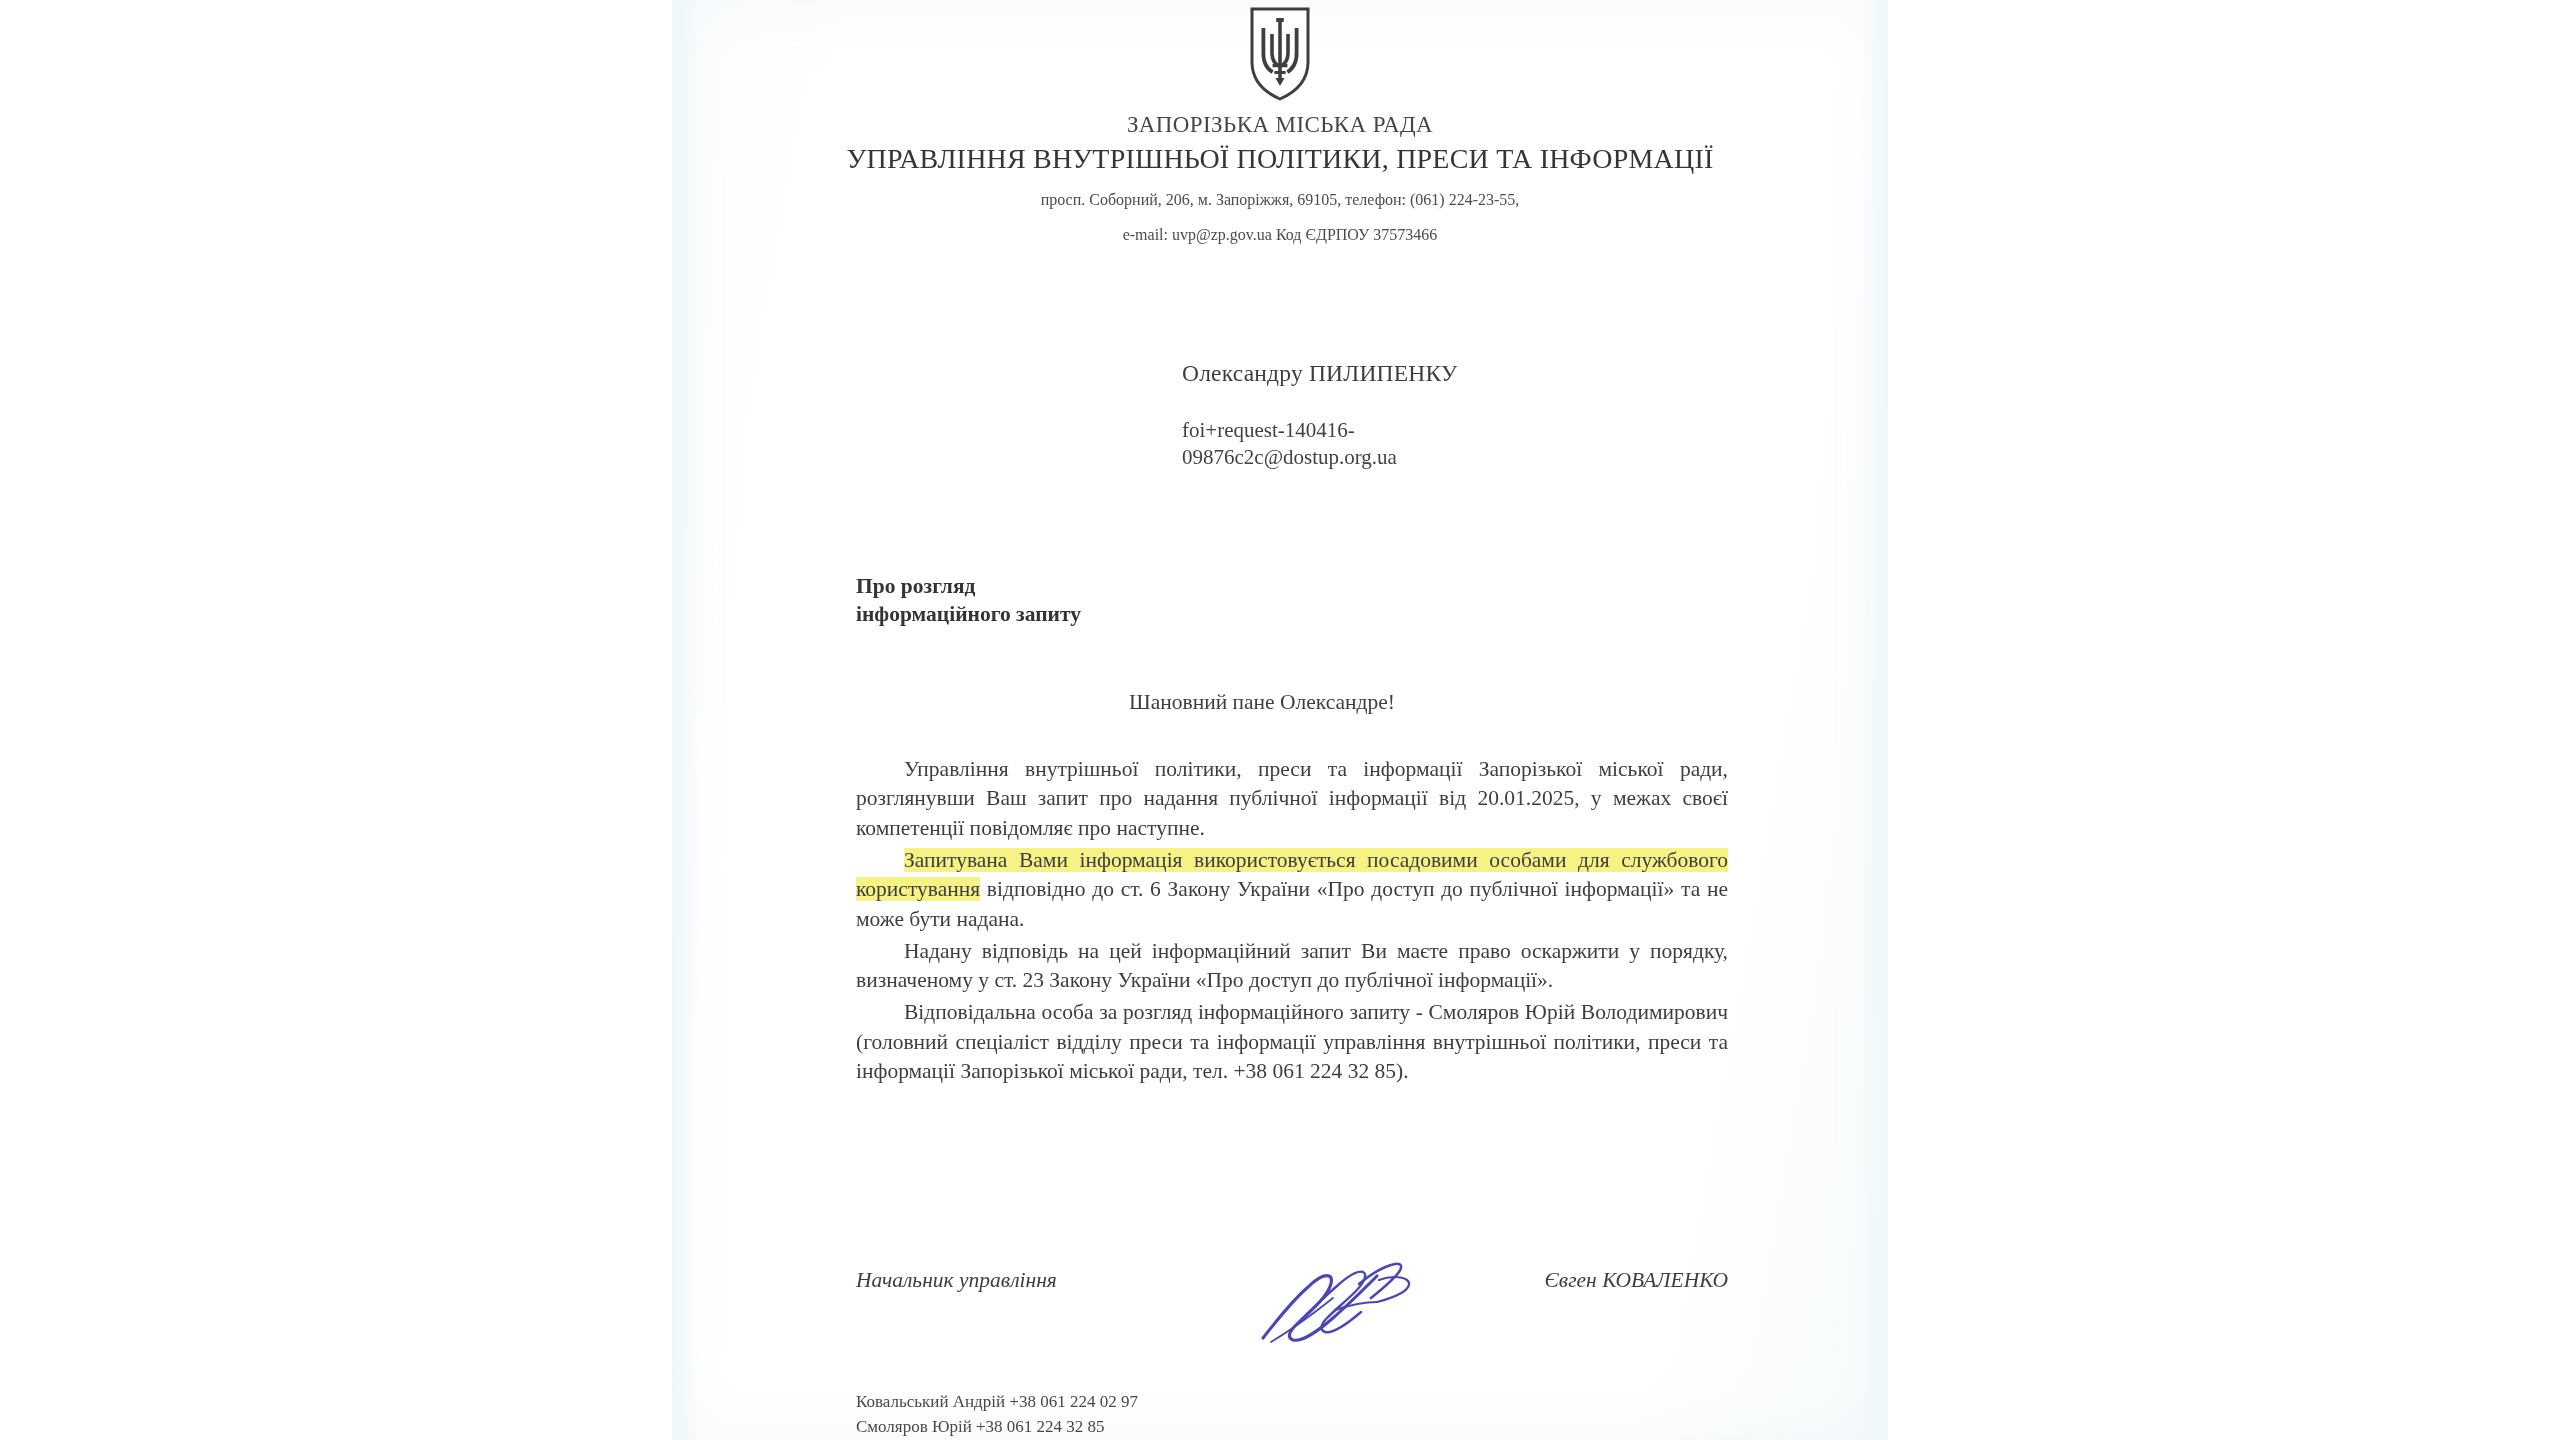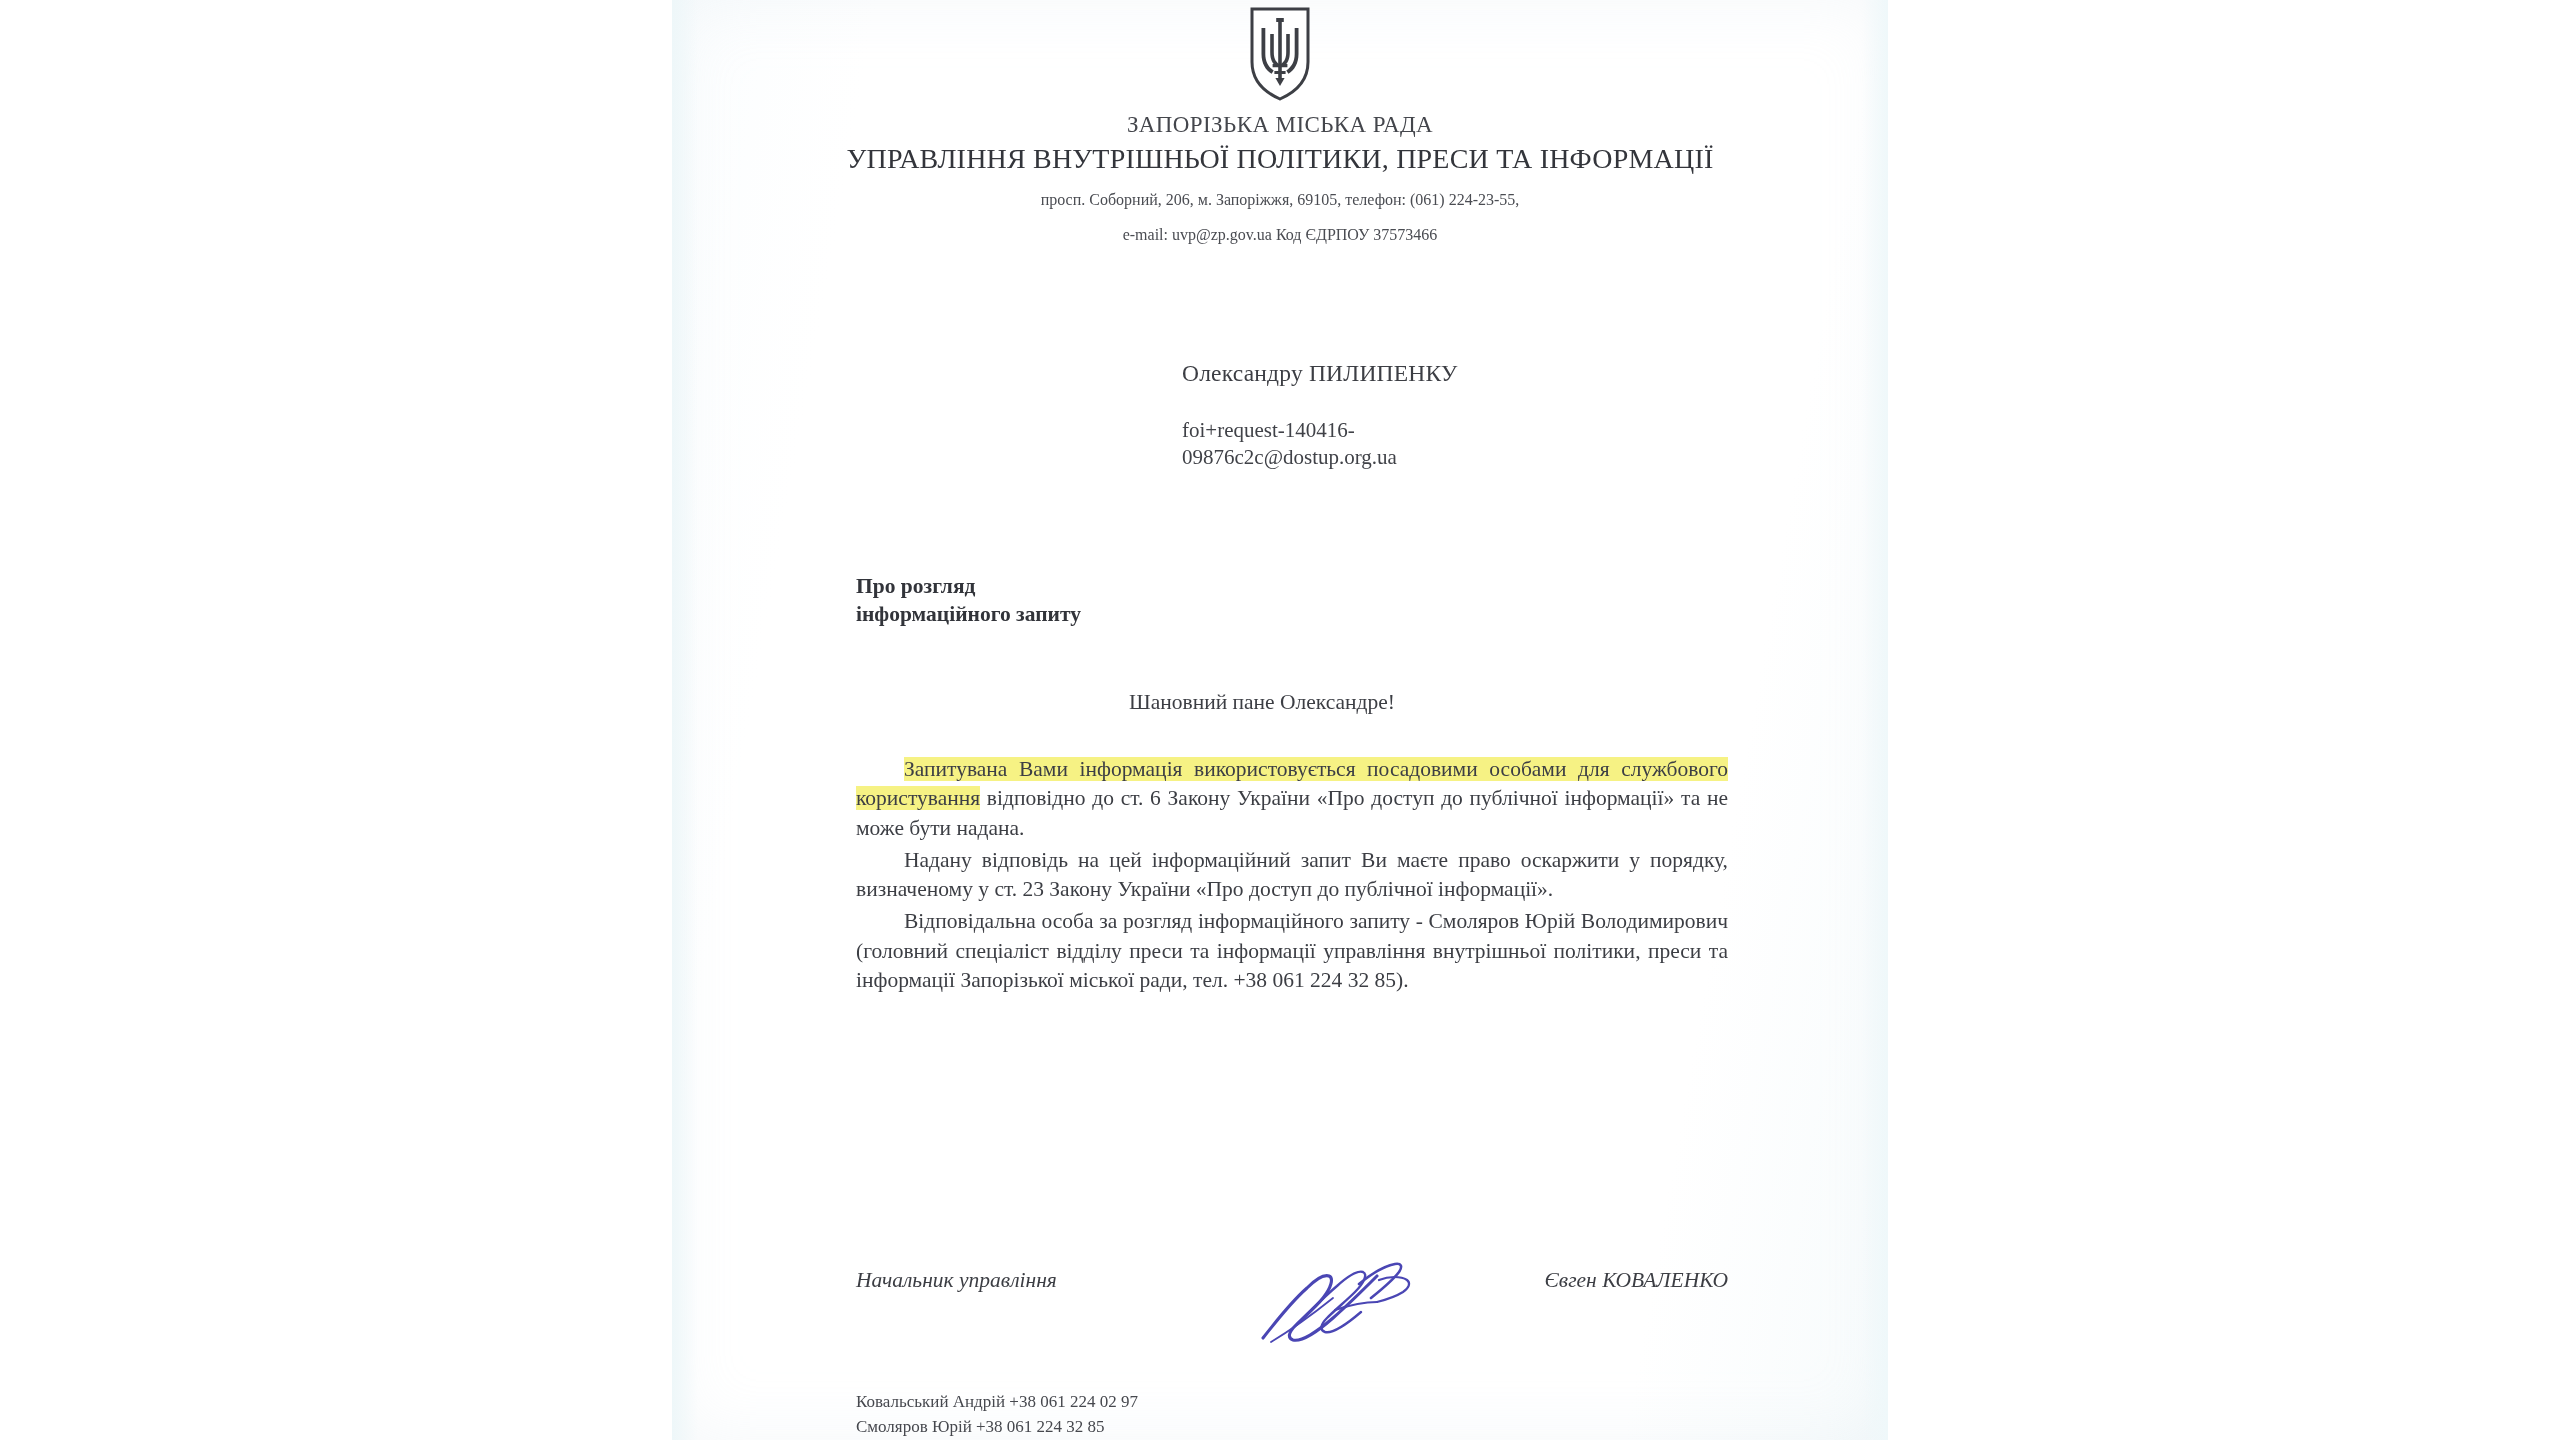--- a/index.html
+++ b/index.html
@@ -283,20 +283,21 @@
 
       <div id="subject-block">
         <div>Про розгляд</div>
         <div>інформаційного запиту</div>
       </div>
 
       <div id="body-block">
 
         <div id="salutation">Шановний пане Олександре!</div>
 
+        <p class="para">Управління внутрішньої політики, преси та інформації Запорізької міської ради, розглянувши Ваш запит про надання публічної інформації від 20.01.2025, у межах своєї компетенції повідомляє про наступне.</p>
 
         <p class="para"><mark class="hl">Запитувана Вами інформація використовується посадовими особами для службового користування</mark><span> відповідно до ст. 6 Закону України «Про доступ до публічної інформації» та не може бути надана.</span></p>
 
         <p class="para">Надану відповідь на цей інформаційний запит Ви маєте право оскаржити у порядку, визначеному у ст. 23 Закону України «Про доступ до публічної інформації».</p>
 
         <p class="para">Відповідальна особа за розгляд інформаційного запиту - Смоляров Юрій Володимирович (головний спеціаліст відділу преси та інформації управління внутрішньої політики, преси та інформації Запорізької міської ради, тел. +38 061 224 32 85).</p>
       </div>
 
       <div id="signature-row">
         <div id="signer-title">Начальник управління</div>

